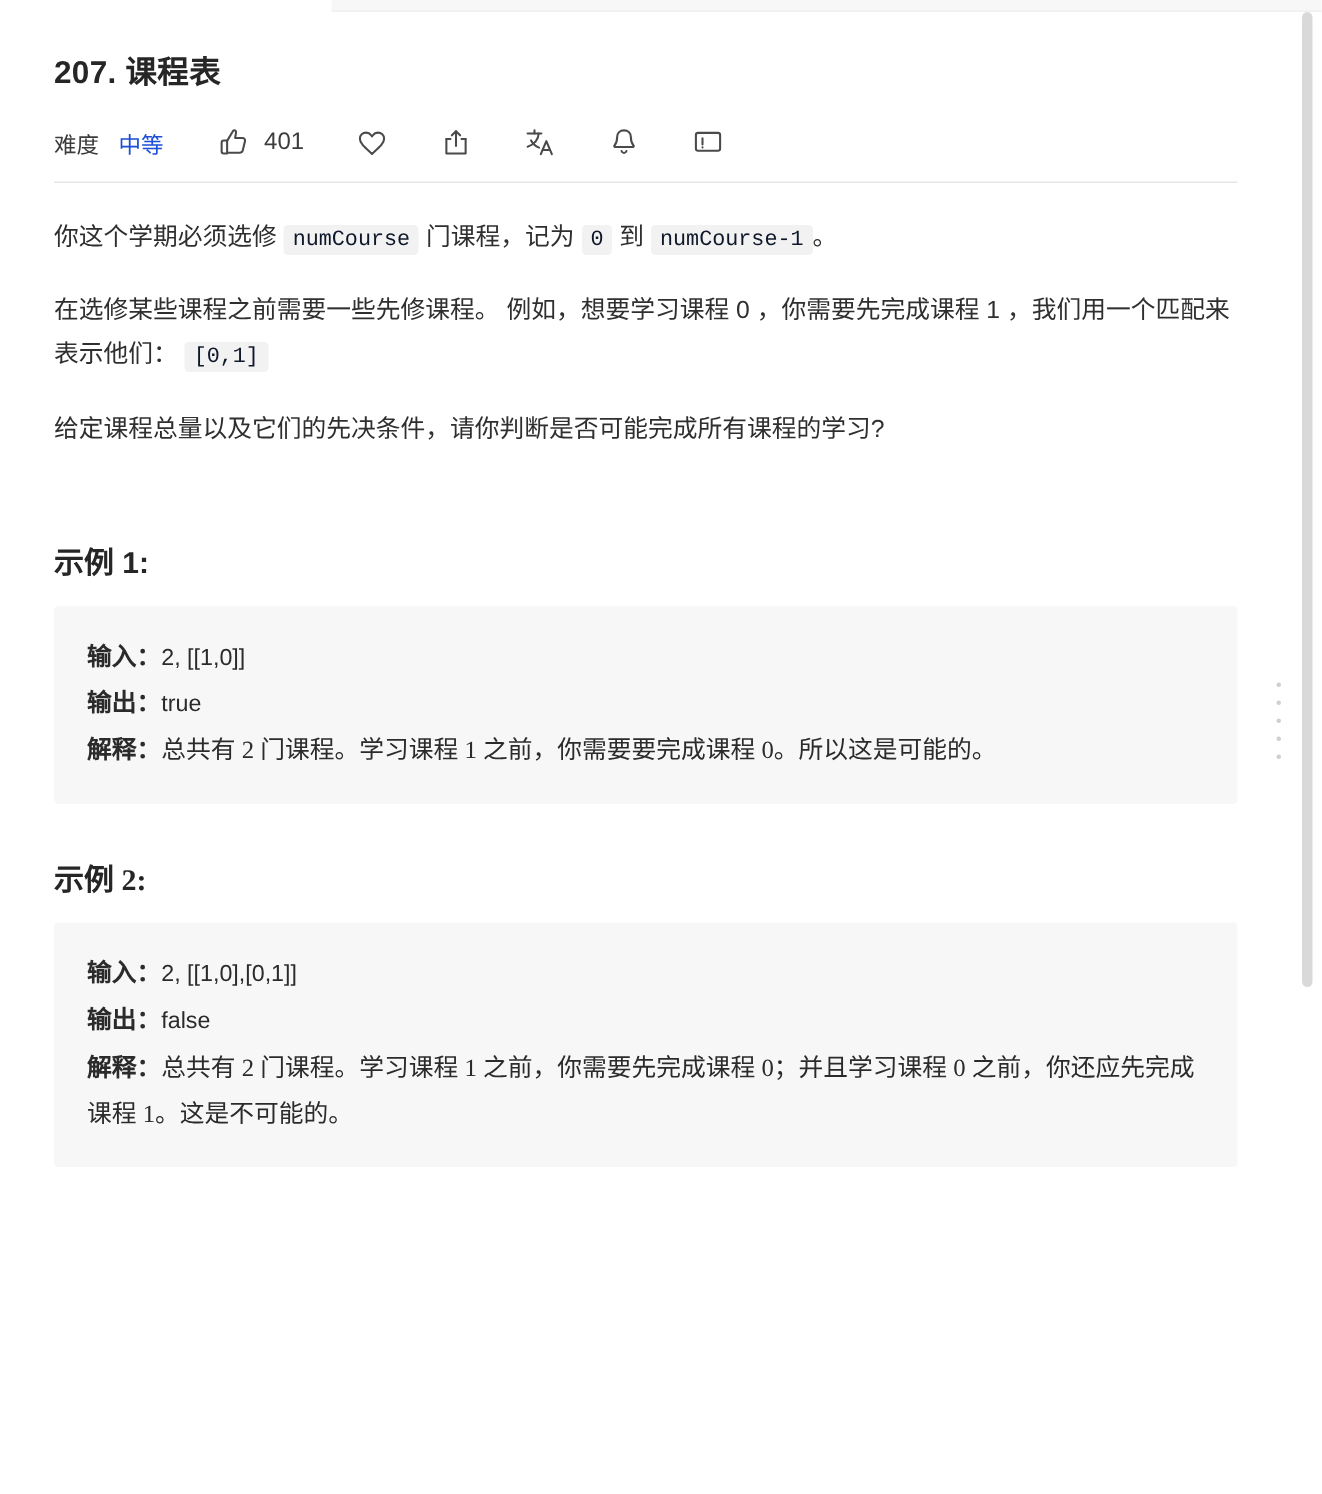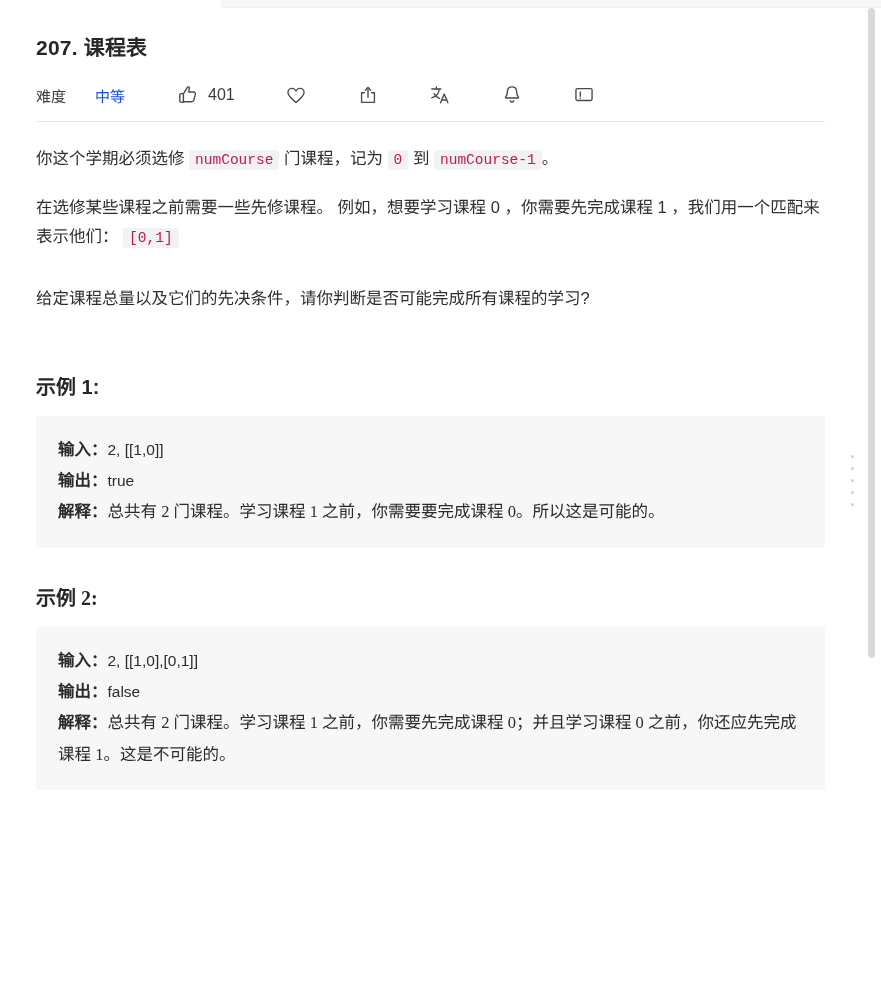--- a/index.html
+++ b/index.html
@@ -43,21 +43,21 @@
     color: #262626;
     margin: 8px 0 0 0;
     letter-spacing: 0.2px;
   }
 
   .meta-row {
     display: flex;
     align-items: center;
     height: 44px;
     margin-top: 12px;
-    gap: 16px;
+    gap: 0;
     font-size: 15px;
     color: #3c3c3c;
   }
   .meta-label {
     color: #3c3c3c;
     font-size: 15px;
     margin-right: 13px;
   }
   .difficulty {
     color: #1d4ed8;
@@ -87,29 +87,29 @@
     margin: 4px 0 0 0;
   }
 
   .body-text {
     font-size: 16.5px;
     line-height: 1.75;
     color: #2f2f2f;
     margin: 22px 0 0 0;
   }
   .body-text.p2 { margin-top: 20px; }
-  .body-text.p3 { margin-top: 32px; }
+  .body-text.p3 { margin-top: 20px; }
 
   code.inline {
     font-family: "Liberation Mono", "DejaVu Sans Mono", monospace;
     background: #f2f2f2;
     border-radius: 3px;
     padding: 2px 6px;
     font-size: 14.5px;
-    color: #be185d;
+    color: #0f172a;
     white-space: pre;
   }
 
   .section-title {
     font-size: 20px;
     font-weight: bold;
     color: #262626;
     margin: 58px 0 0 0;
   }
   .section-title.second { margin-top: 34px; font-family: Liberation Serif, serif; }

